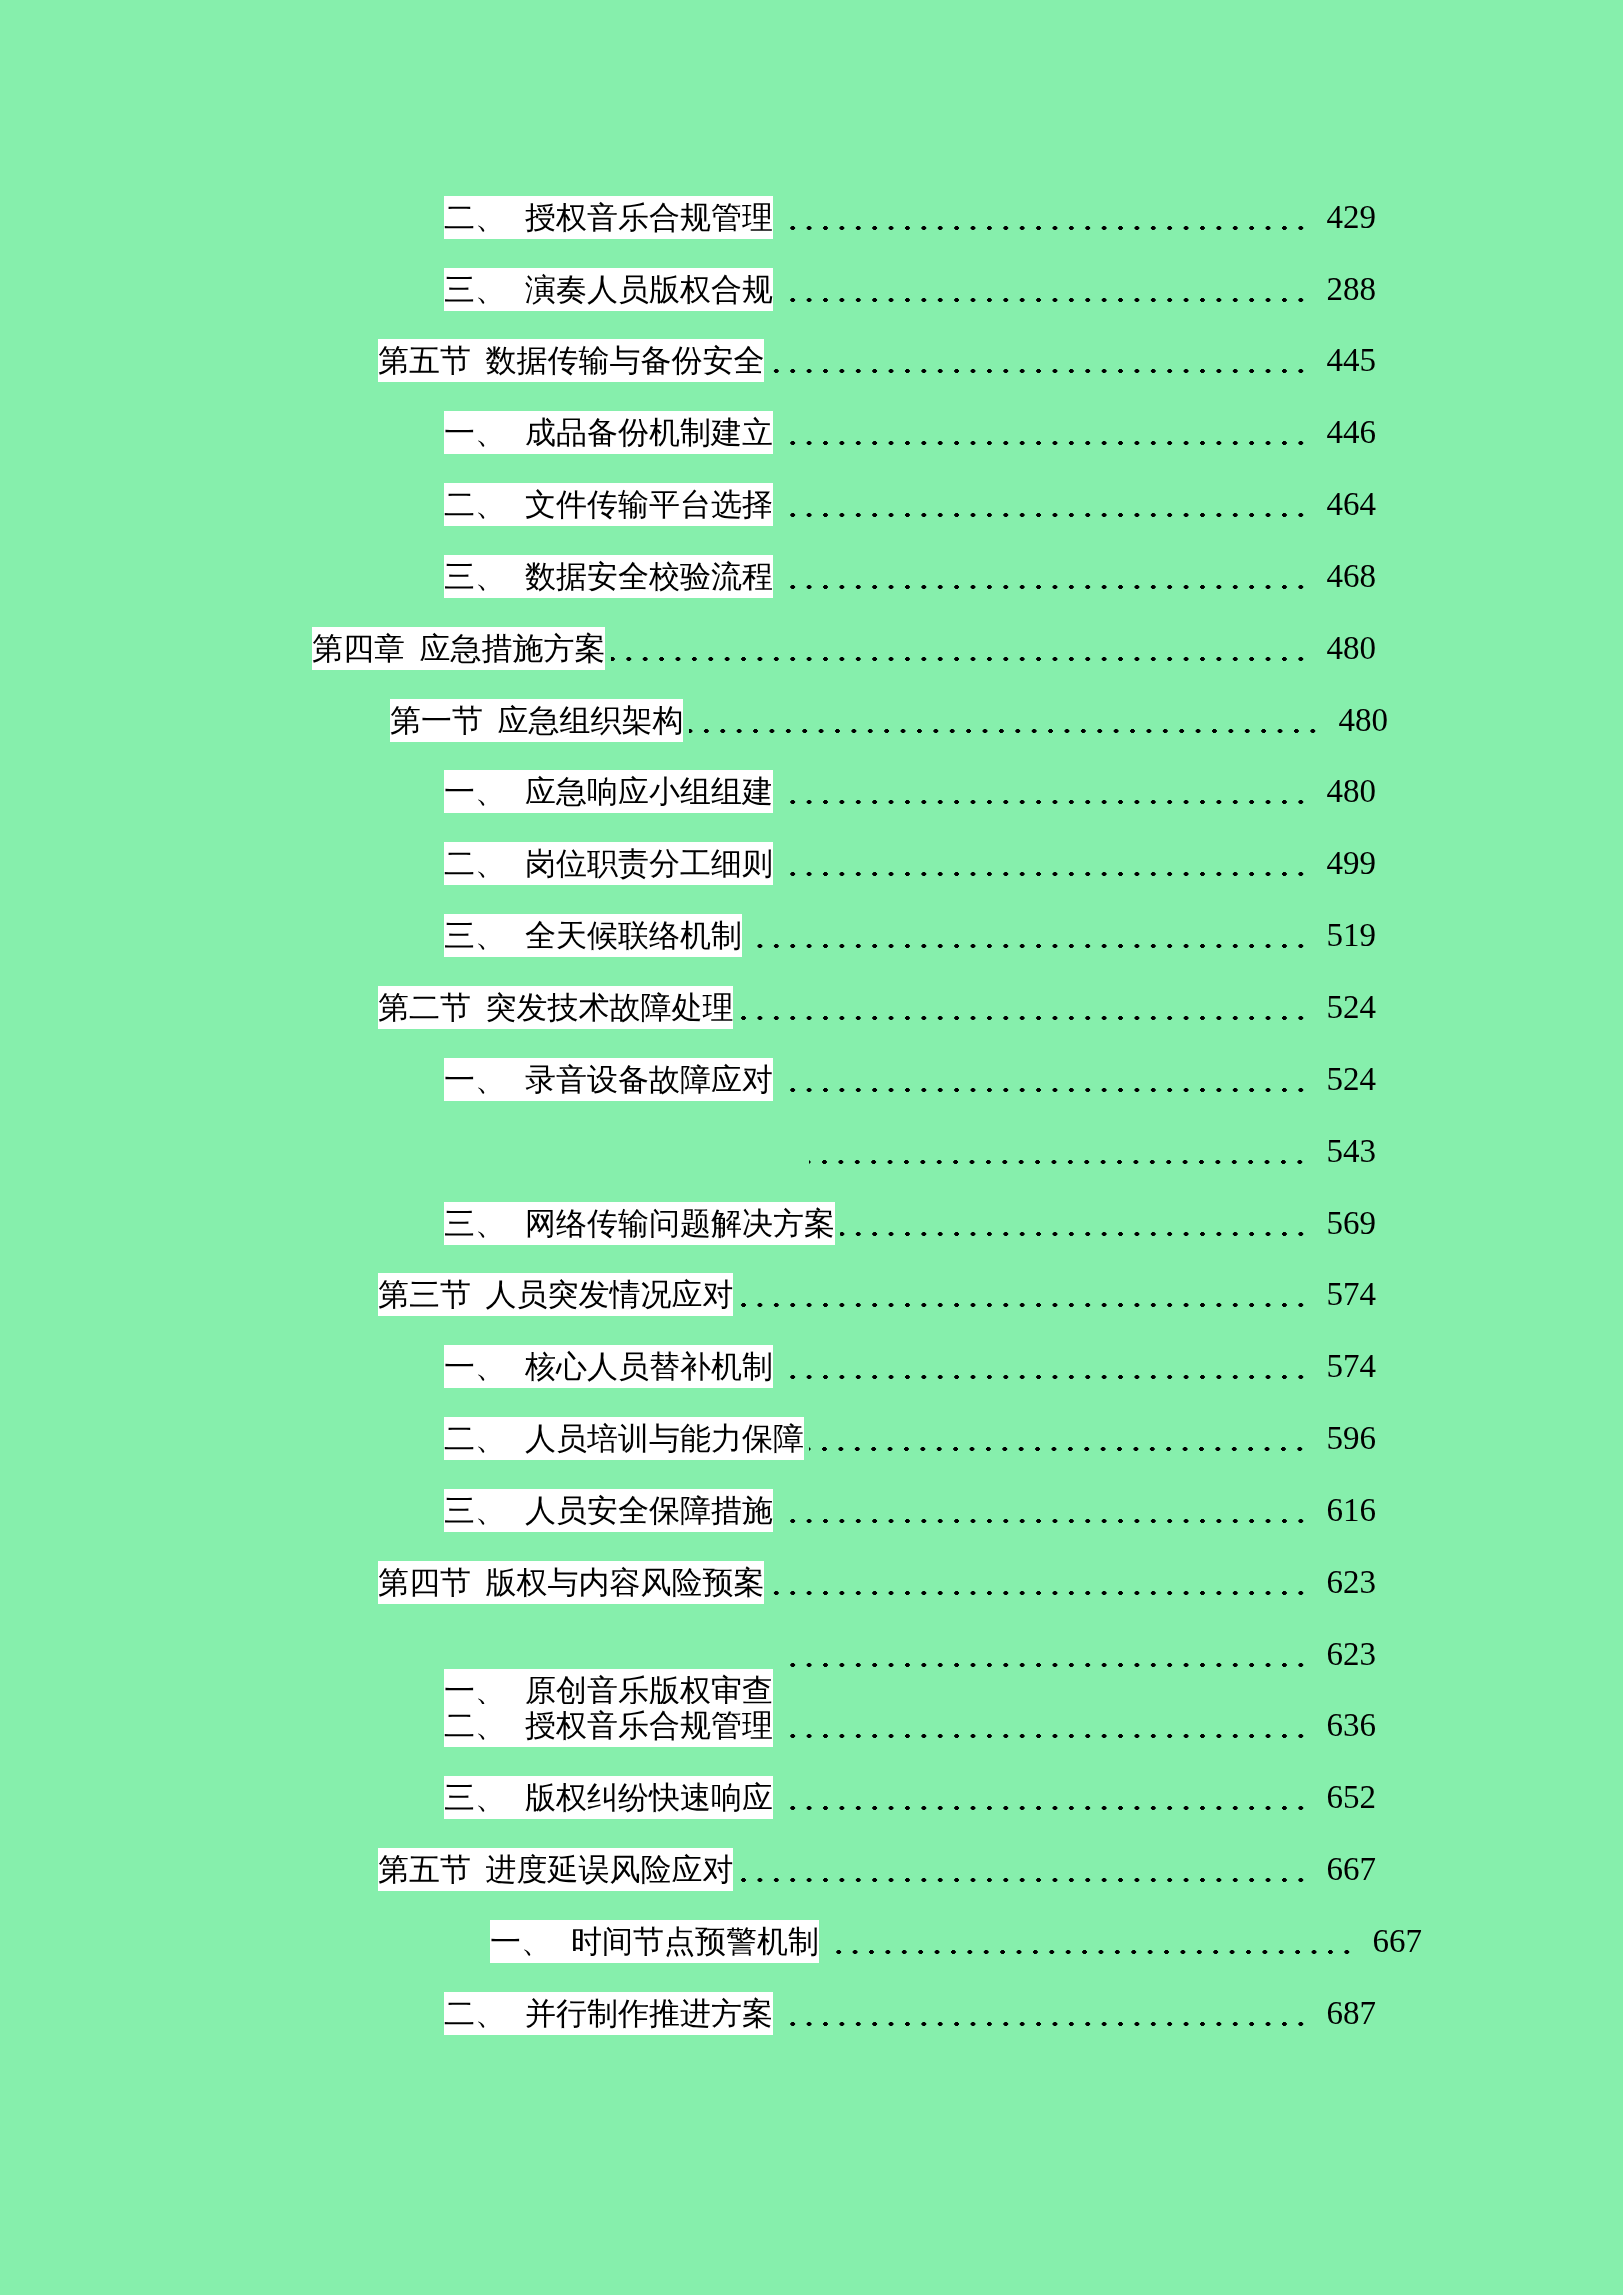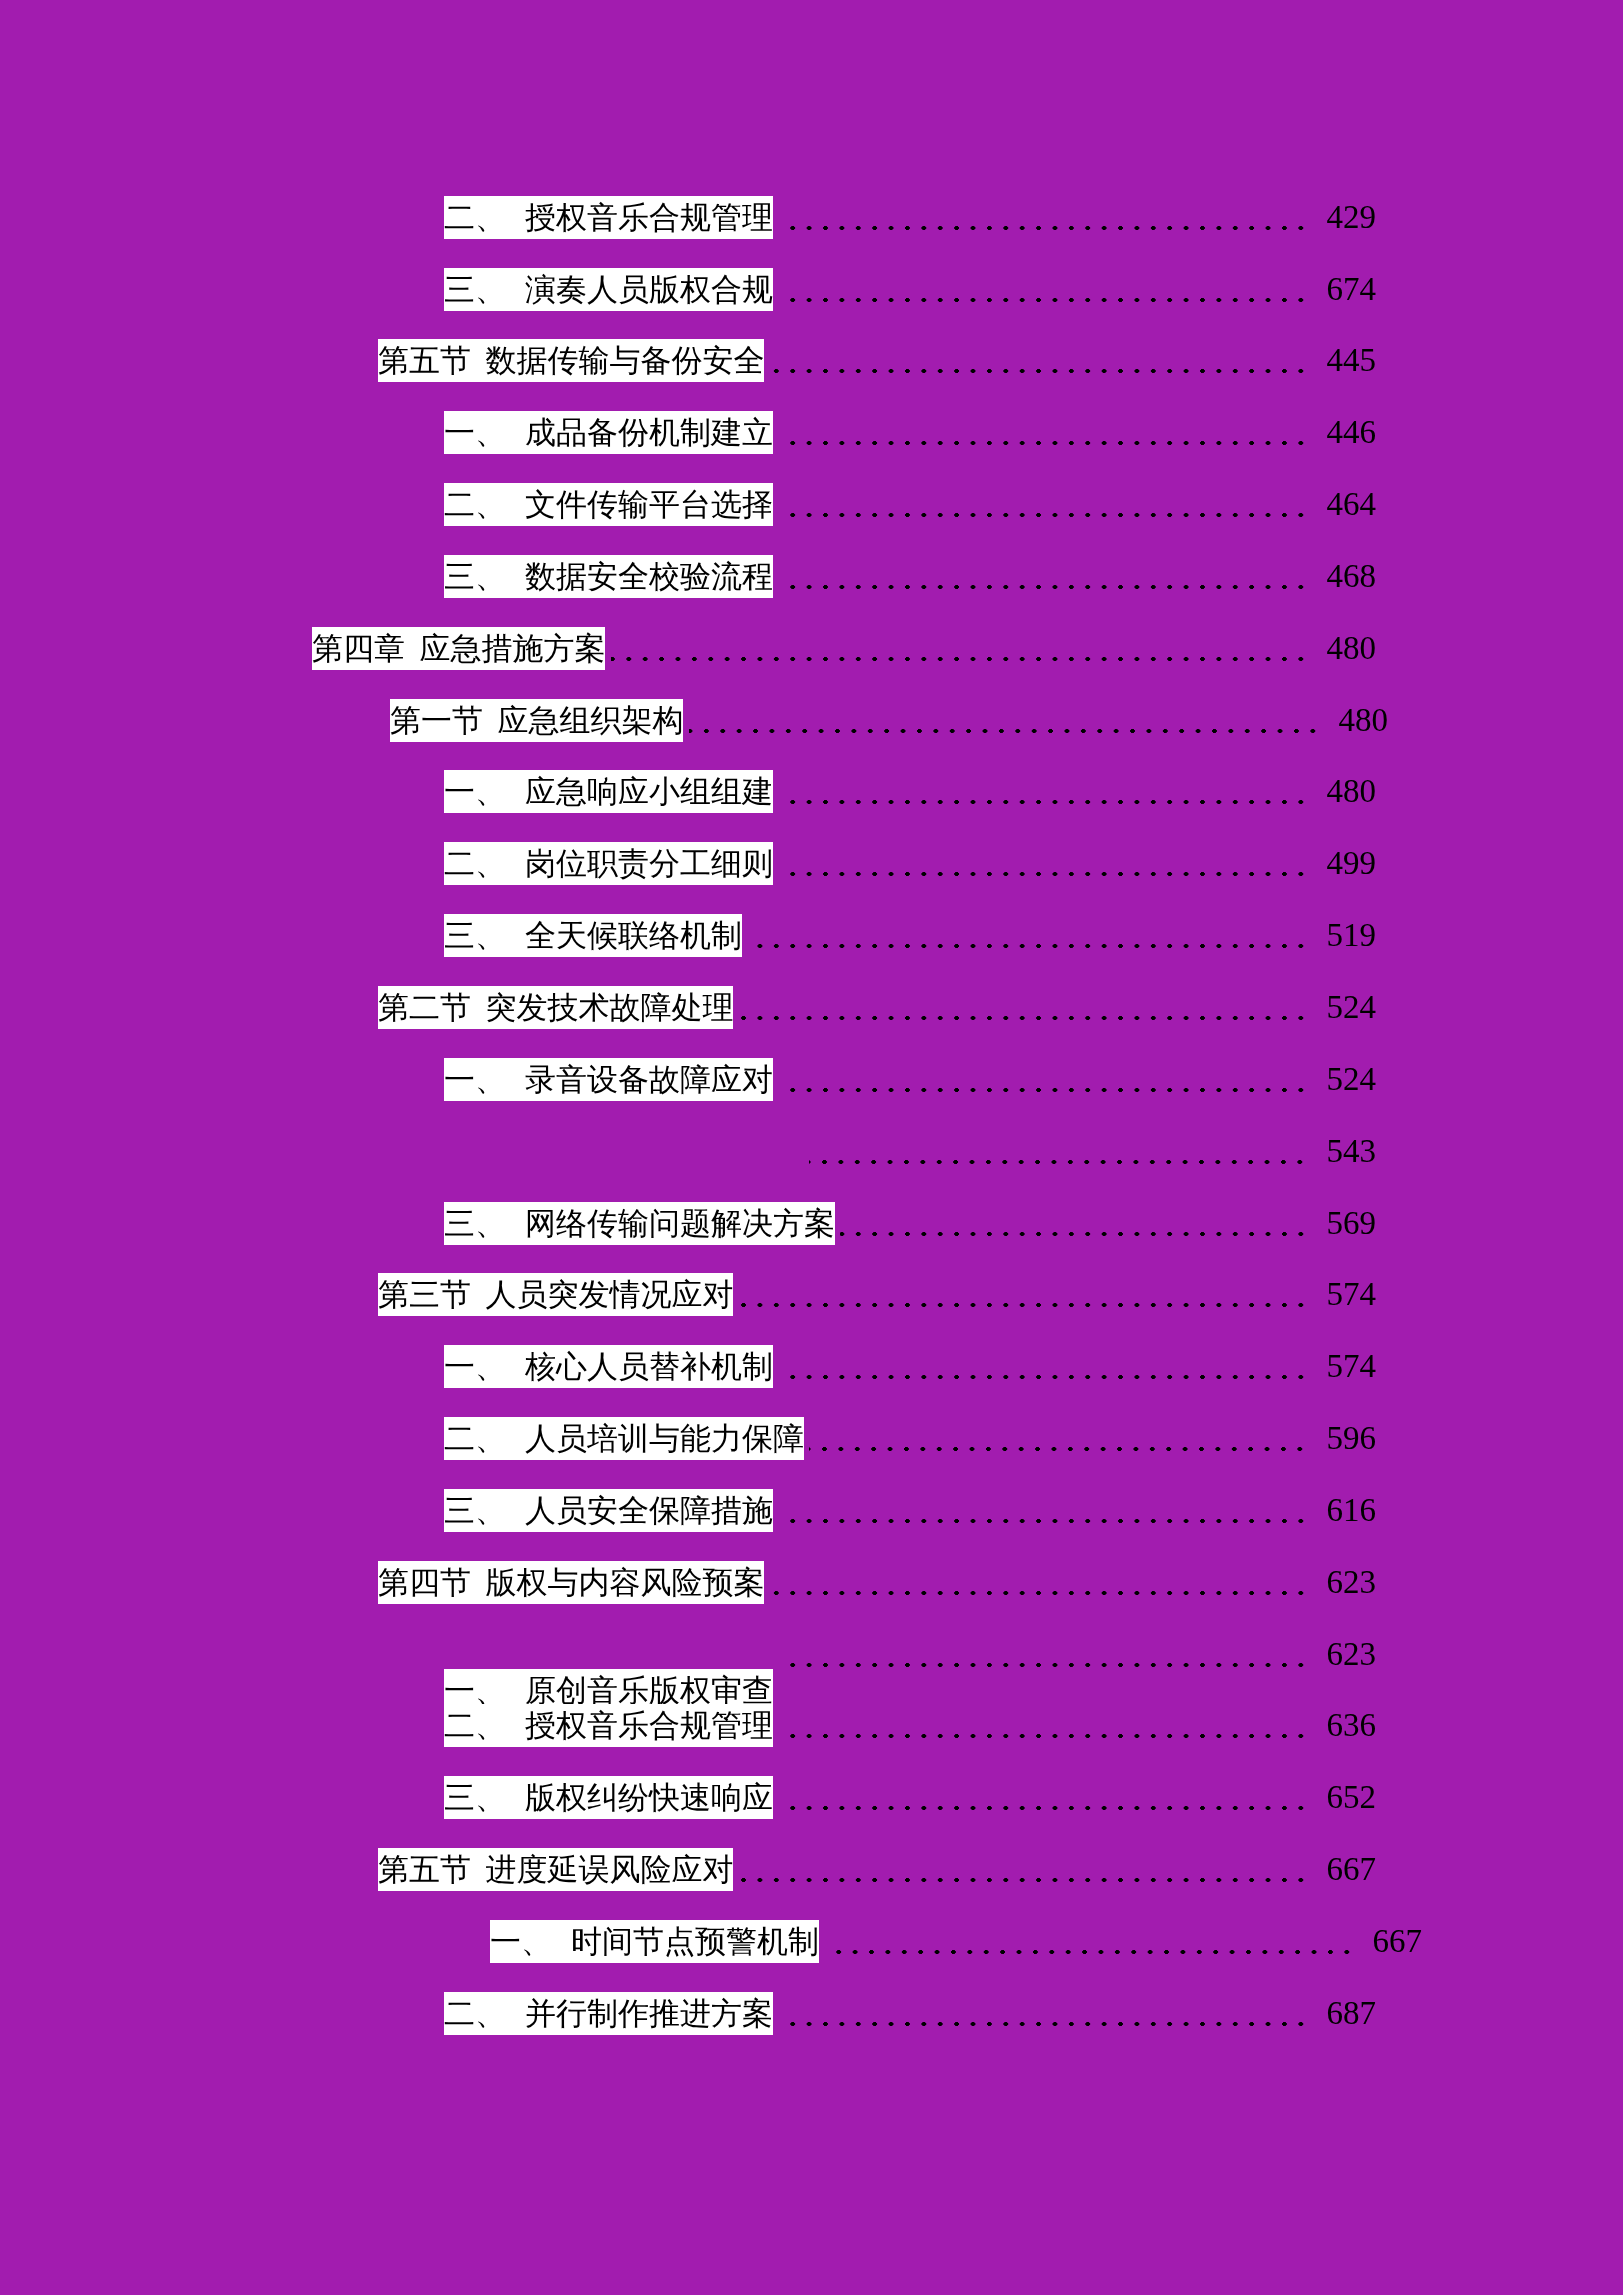--- a/index.html
+++ b/index.html
@@ -1,17 +1,17 @@
 <!DOCTYPE html>
 <html style="font-size:10.5px"><head>
 <meta charset="utf-8">
 <style>
   html, body { margin: 0; padding: 0; background: #ffffff; }
   body { width: 1623px; height: 2295px; position: relative; overflow: hidden; }
-  .page { position: absolute; left: 0; top: 0; width: 1623px; height: 2295px; background: #a21caf; }
+  .page { position: absolute; left: 0; top: 0; width: 1623px; height: 2295px; background: #86efac; }
   .toc-row {
     position: absolute;
     left: 0; width: 1623px; height: 43px;
     font-family: "DejaVu Serif", "Liberation Serif", serif;
     color: #000000;
   }
   .toc-label {
     position: absolute; top: 0; height: 43px; line-height: 43px;
     font-size: 31px; white-space: nowrap; background: #ffffff;
   }
@@ -43,21 +43,21 @@
     <div class="toc-label" style="left: 444px;">
       <span class="toc-prefix">二、</span><span class="toc-title">授权音乐合规管理</span>
     </div>
     <div class="toc-page">429</div>
   </div>
       <div class="toc-row lvl3" style="top: 268px;">
     <div class="toc-leader" style="left: 779px; right: auto; width: 530px;"></div>
     <div class="toc-label" style="left: 444px;">
       <span class="toc-prefix">三、</span><span class="toc-title">演奏人员版权合规</span>
     </div>
-    <div class="toc-page">674</div>
+    <div class="toc-page">288</div>
   </div>
       <div class="toc-row lvl2" style="top: 339px;">
     <div class="toc-leader" style="left: 769px; right: auto; width: 540px;"></div>
     <div class="toc-label" style="left: 378px;">
       <span class="toc-prefix">第五节</span><span class="toc-title">数据传输与备份安全</span>
     </div>
     <div class="toc-page">445</div>
   </div>
       <div class="toc-row lvl3" style="top: 411px;">
     <div class="toc-leader" style="left: 779px; right: auto; width: 530px;"></div>

